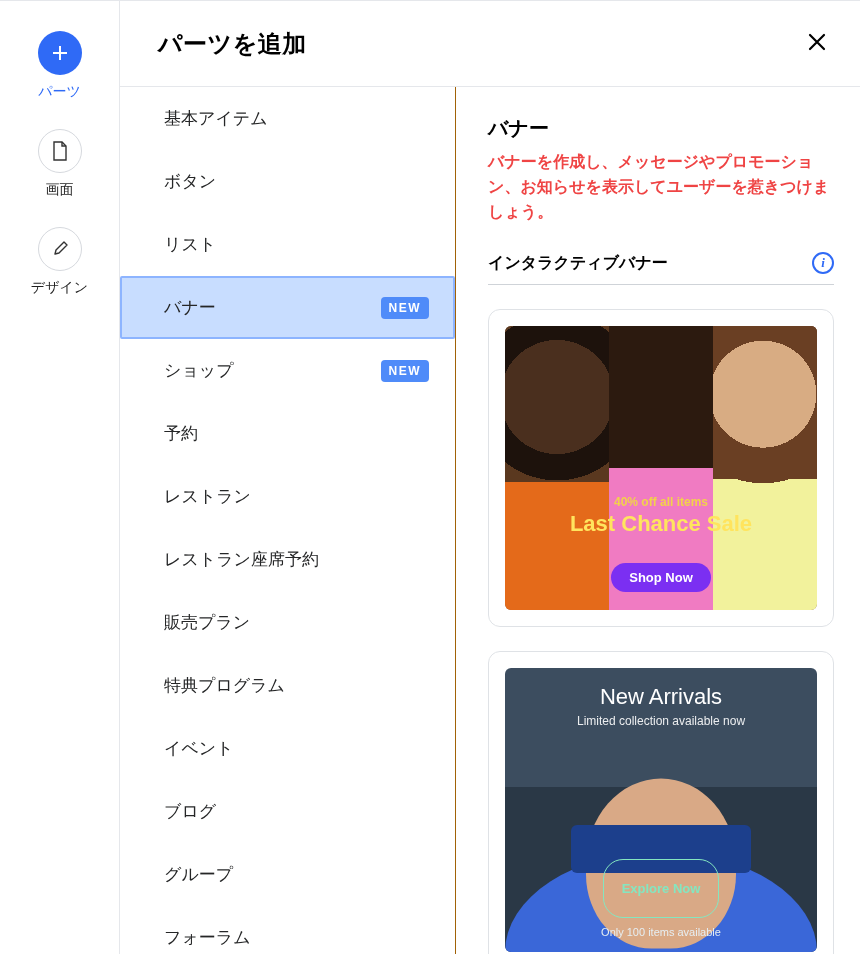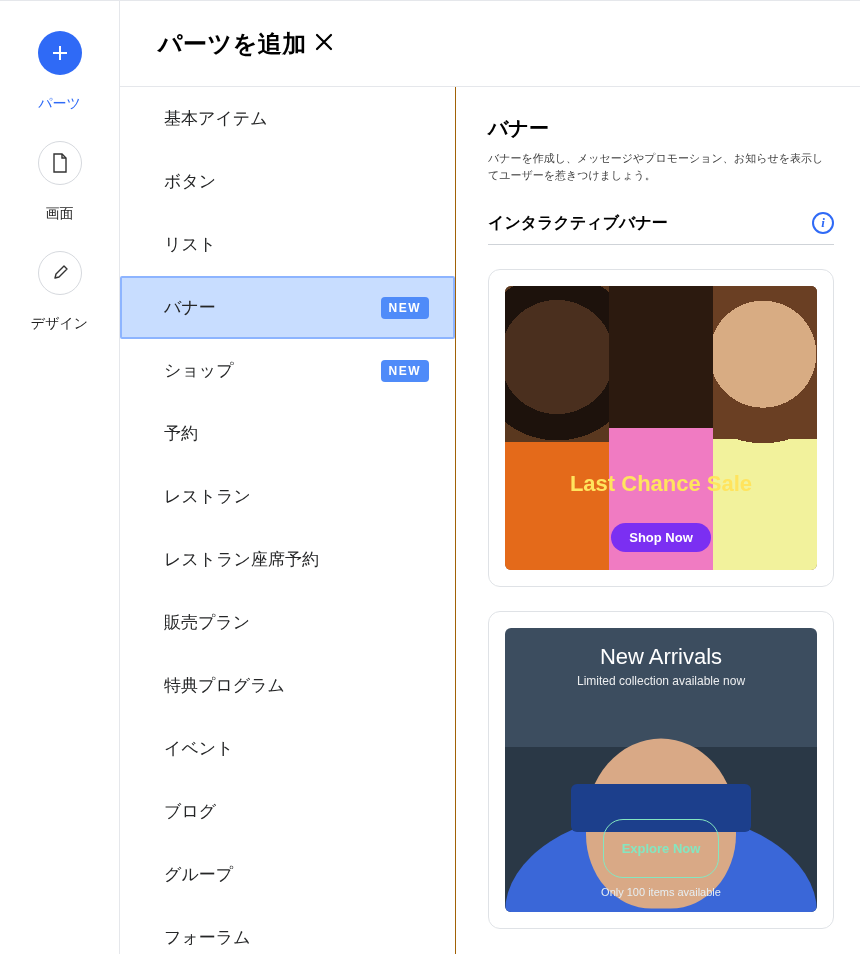--- a/index.html
+++ b/index.html
@@ -1,44 +1,44 @@
 <!DOCTYPE html>
 <html><head>
 <meta charset="utf-8">
 <style>
   * { box-sizing: border-box; margin: 0; padding: 0; }
   html, body { width: 860px; height: 954px; font-family: -apple-system, "Helvetica Neue", Arial, "Hiragino Kaku Gothic ProN", "Yu Gothic", Meiryo, sans-serif; overflow: hidden; background: #fff; color: #000; }
   .app { display: flex; width: 100%; height: 100%; border-top: 1px solid #e5e7eb; }
 
   
   .rail { width: 120px; flex: 0 0 120px; border-right: 1px solid #e5e7eb; display: flex; flex-direction: column; align-items: center; padding-top: 30px; gap: 28px; }
-  .rail-item { display: flex; flex-direction: column; align-items: center; gap: 20px; cursor: pointer; }
+  .rail-item { display: flex; flex-direction: column; align-items: center; gap: 8px; cursor: pointer; }
   .rail-btn { width: 44px; height: 44px; border-radius: 50%; display: flex; align-items: center; justify-content: center; }
   .rail-btn.plus { background: #2f6af6; color: #fff; }
   .rail-btn.outline { background: #fff; border: 1px solid #d6d9de; }
   .rail-label { font-size: 14px; color: #1f1f1f; }
   .rail-item.active .rail-label { color: #2f6af6; }
 
   
   .panel { flex: 1; display: flex; flex-direction: column; min-width: 0; }
-  .panel-header { height: 86px; flex: 0 0 86px; display: flex; align-items: center; justify-content: flex-start; padding: 0 26px 0 38px; border-bottom: 1px solid #e5e7eb; }
+  .panel-header { height: 86px; flex: 0 0 86px; display: flex; align-items: center; justify-content: space-between; padding: 0 26px 0 38px; border-bottom: 1px solid #e5e7eb; }
   .panel-title { font-size: 24px; font-weight: 700; letter-spacing: 0.5px; }
   .close-btn { cursor: pointer; padding: 6px; }
   .panel-body { flex: 1; display: flex; min-height: 0; }
 
   
   .cat-col { width: 336px; flex: 0 0 336px; border-right: 1px solid #a16207; overflow-y: auto; text-align: center; }
   .cat-item { padding: 18px 24px 18px 42px; font-size: 17px; font-weight: 500; color: #252627; display: flex; align-items: center; justify-content: space-between; cursor: pointer; border: 2px solid transparent; }
   .cat-item.selected { background: #c8ddff; border: 2px solid #8db4ff; border-radius: 2px; }
   .badge-new { font-size: 12px; font-weight: 700; letter-spacing: 1.5px; color: #fff; background: #4f8bf9; padding: 4px 8px; border-radius: 4px; }
 
   
   .detail-col { flex: 1; padding: 28px 26px 28px 32px; overflow-y: auto; }
   .detail-title { font-size: 20px; font-weight: 700; margin-bottom: 8px; }
-  .detail-desc { font-size: 11px; line-height: 1.55; color: #404040; }
+  .detail-desc { font-size: 16px; line-height: 1.55; color: #ef4444; font-weight: bold; }
   .section-row { margin-top: 28px; display: flex; align-items: center; justify-content: space-between; border-bottom: 1px solid #cfd3d8; padding-bottom: 10px; }
   .section-label { font-size: 16px; font-weight: 600; }
   .info-btn { width: 22px; height: 22px; border-radius: 50%; border: 2px solid #2f6af6; color: #2f6af6; font-size: 13px; font-weight: 700; font-style: italic; display: flex; align-items: center; justify-content: center; cursor: pointer; font-family: Georgia, serif; }
 
   .card { margin-top: 24px; border: 1px solid #dfe2e6; border-radius: 12px; padding: 16px; }
   .preview { height: 284px; border-radius: 6px; position: relative; overflow: hidden; }
 
   
   .pv1 { background: #856a54; }
   .pv1 .models { position: absolute; inset: 0; display: flex; }
@@ -164,20 +164,21 @@
         </div>
 
         <div class="card">
           <div class="preview pv1">
             <div class="models">
               <div class="mdl-a"></div>
                 <div class="mdl-b"></div>
                 <div class="mdl-c"></div>
             </div>
             <div class="overlay">
+              <div class="tag">40% off all items</div>
               <div class="head">Last Chance Sale</div>
               <div class="cta">Shop Now</div>
             </div>
           </div>
         </div>
 
         <div class="card">
           <div class="preview pv2">
             <div class="hood"></div>
             <div class="face"></div>

